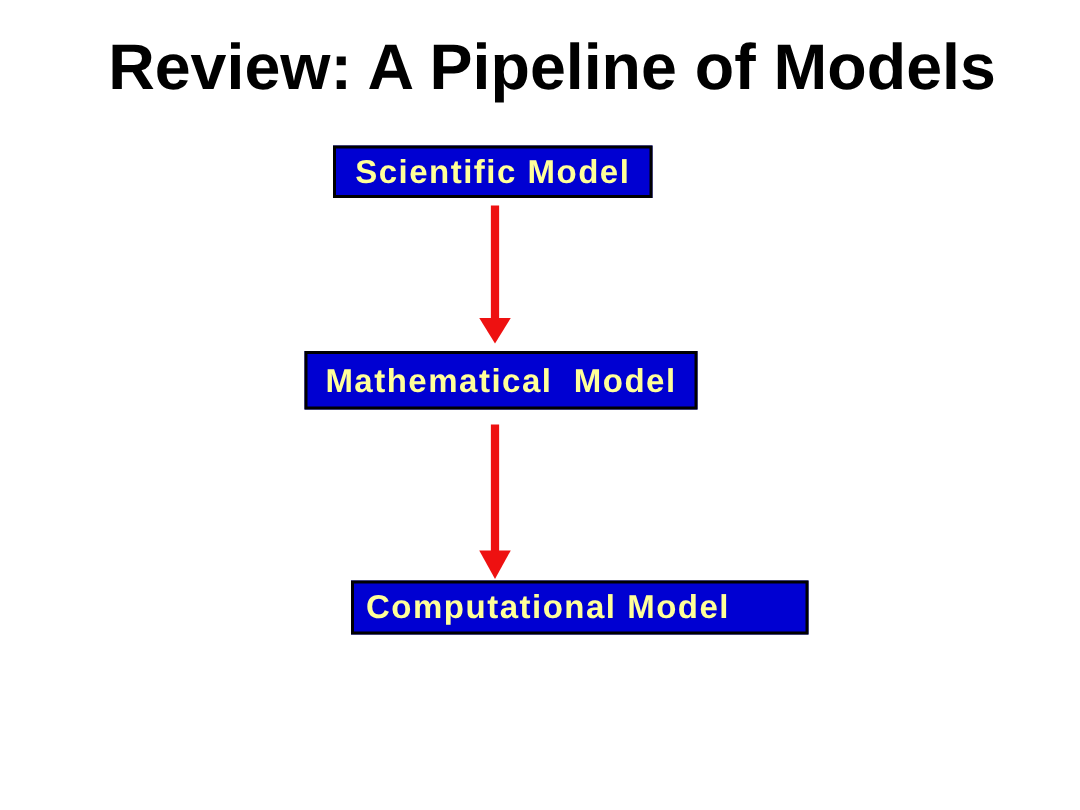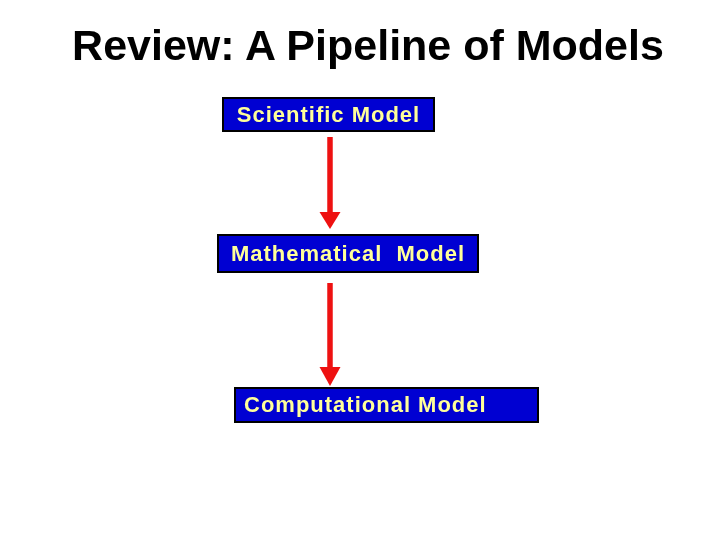--- a/index.html
+++ b/index.html
@@ -57,21 +57,20 @@
     width: 100%;
   }
   .box-scientific {
     left: 222px; top: 97px; width: 213px; height: 35px;
     justify-content: center;
   }
   .box-scientific .label { text-align: center; }
   .box-mathematical {
     left: 203px; top: 234px; width: 262px; height: 39px;
     justify-content: center;
-    margin-left: 14px;
   }
   .box-mathematical .label { text-align: center; }
   .box-computational {
     left: 190px; top: 387px; width: 305px; height: 36px; margin-left: 44px;
   }
   .box-computational .label { text-align: left; padding-left: 8px; }
   .arrow-layer {
     position: absolute;
     inset: 0;
     pointer-events: none;

